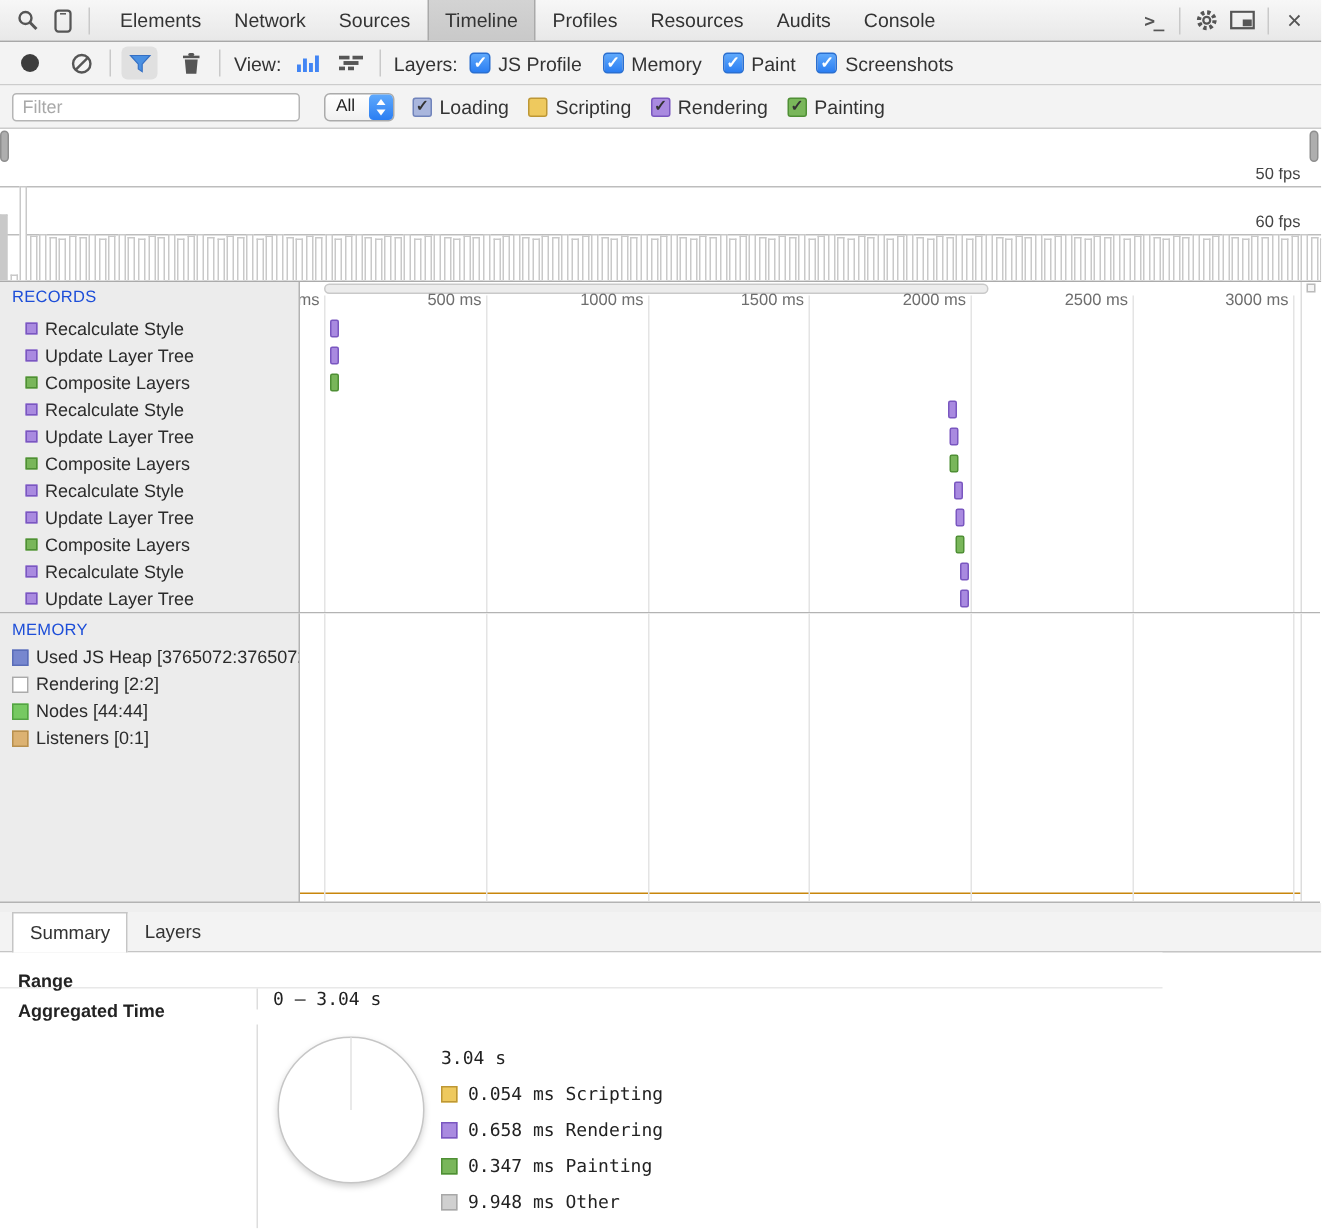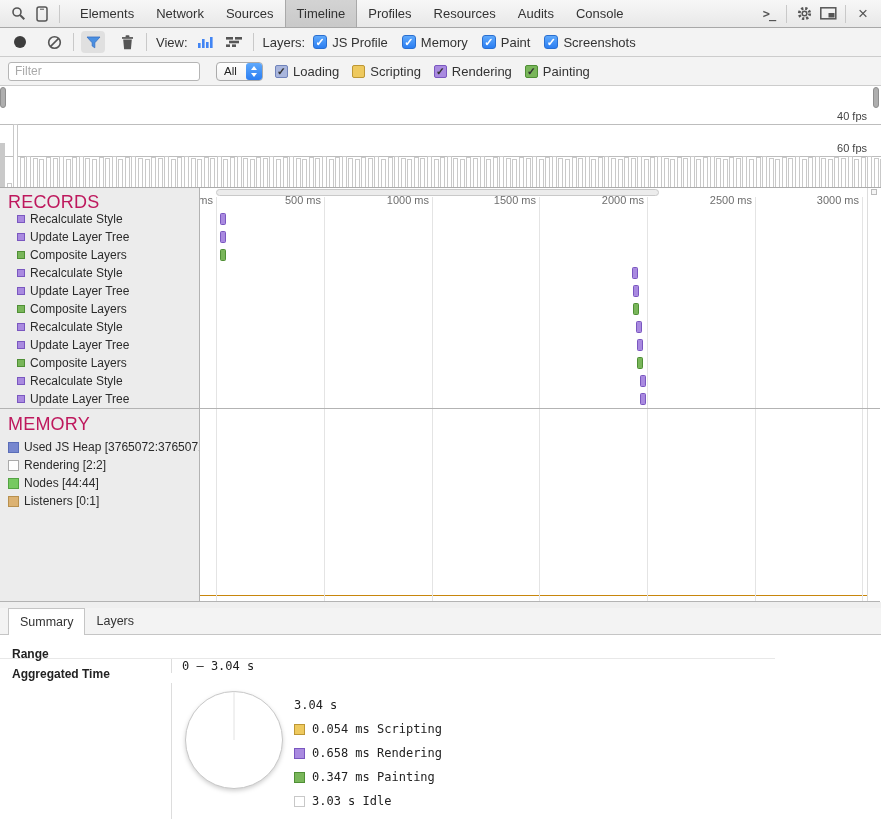--- a/index.html
+++ b/index.html
@@ -70,21 +70,21 @@
   .sidecell{background:#ececec;border-right:1px solid #b3b3b3;overflow:hidden;position:relative;}
   .graphcell{position:relative;background:#fff;overflow:hidden;}
   #rulerrow{top:188px;height:22px;}
   #recordsrow{top:210px;height:199px;}
   #recordsrow .sidecell{border-bottom:1px solid #b3b3b3;}
   #recordsrow .graphcell{border-bottom:1px solid #b3b3b3;}
   #memoryrow{top:409px;height:193px;}
   #memoryrow .sidecell{border-bottom:1px solid #b3b3b3;}
   #memoryrow .graphcell{border-bottom:1px solid #b3b3b3;}
 
-  .paneheader{font-size:18px;color:#be185d;padding:4px 0 0 8px;letter-spacing:.2px;}
+  .paneheader{font-size:11px;color:#1d4ed8;padding:4px 0 0 8px;letter-spacing:.2px;}
   .rulerarea{position:relative;background:#fff;overflow:hidden;}
   #ruler-thumb{position:absolute;left:16px;top:1px;width:443px;height:7px;background:#ececec;
                border:1px solid #c9c9c9;border-radius:4px;}
   .rtick{position:absolute;top:6px;width:62px;text-align:right;font-size:11px;color:#6e6e6e;}
   .gridline{position:absolute;top:0;bottom:0;width:0;border-left:1px solid #e4e4e4;}
   .gridline.short{top:9px;}
   .scrollsep{position:absolute;top:0;bottom:0;width:0;border-left:1px solid #ddd;}
   .corner-box{position:absolute;top:1px;width:6px;height:6px;border:1px solid #bbb;background:#f5f5f5;}
 
   .rec-item{height:18px;display:flex;align-items:center;font-size:12px;color:#2b2b2b;}
@@ -256,21 +256,21 @@
   </div>
 
   <div id="overview">
     <div class="ov-handle" style="left:0"></div>
     <div class="ov-handle" style="right:2px"></div>
   </div>
 
   <div id="frames">
     <div class="fpsline" style="top:12px"></div>
     <div class="fpsline" style="top:44px"></div>
-    <div class="fps-label" style="top:-2px">40 fps</div>
+    <div class="fps-label" style="top:-2px">50 fps</div>
     <div class="fps-label" style="top:30px">60 fps</div>
     <div id="fpsbars">
         <div class="fpsbar filled" style="left: 0px; width: 5px; height: 44px;"></div>
         <div class="fpsbar" style="left: 6.57px; width: 5px; height: 4px;"></div>
         <div class="fpsbar" style="left: 13.14px; width: 5px; height: 63px;"></div>
         <div class="fpsbar" style="left: 19.71px; width: 5px; height: 30px;"></div>
         <div class="fpsbar" style="left: 26.28px; width: 5px; height: 31px;"></div>
         <div class="fpsbar" style="left: 32.85px; width: 5px; height: 29px;"></div>
         <div class="fpsbar" style="left: 39.42px; width: 5px; height: 28px;"></div>
         <div class="fpsbar" style="left: 45.99px; width: 5px; height: 30px;"></div>
@@ -553,19 +553,20 @@
           <svg width="100" height="100" viewBox="0 0 100 100">
             <circle cx="50" cy="50" r="48.5" fill="#ffffff" stroke="#c6c6c6" stroke-width="1"></circle>
             <line x1="50" y1="50" x2="50" y2="1.5" stroke="#e2e2e2" stroke-width="1"></line>
           </svg>
         </div>
         <div id="legend">
           <div class="leg-row">3.04 s</div>
         <div class="leg-row"><div class="leg-swatch" style="background: rgb(238, 201, 94); border-color: rgb(189, 151, 53);"></div><div>0.054 ms Scripting</div></div>
             <div class="leg-row"><div class="leg-swatch" style="background: rgb(169, 138, 224); border-color: rgb(122, 87, 192);"></div><div>0.658 ms Rendering</div></div>
             <div class="leg-row"><div class="leg-swatch" style="background: rgb(121, 182, 90); border-color: rgb(79, 143, 53);"></div><div>0.347 ms Painting</div></div>
+            <div class="leg-row"><div class="leg-swatch" style="background: rgb(208, 208, 208); border-color: rgb(168, 168, 168);"></div><div>9.948 ms Other</div></div>
             <div class="leg-row"><div class="leg-swatch" style="background: rgb(255, 255, 255); border-color: rgb(200, 200, 200);"></div><div>3.03 s Idle</div></div>
           </div>
       </div>
     </div>
   </div>
 
 </div>
 
 </body></html>

